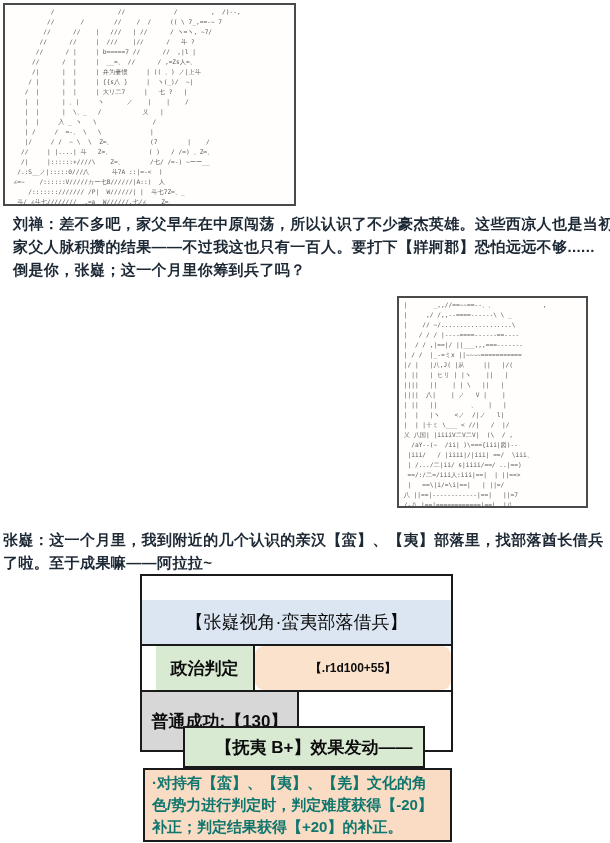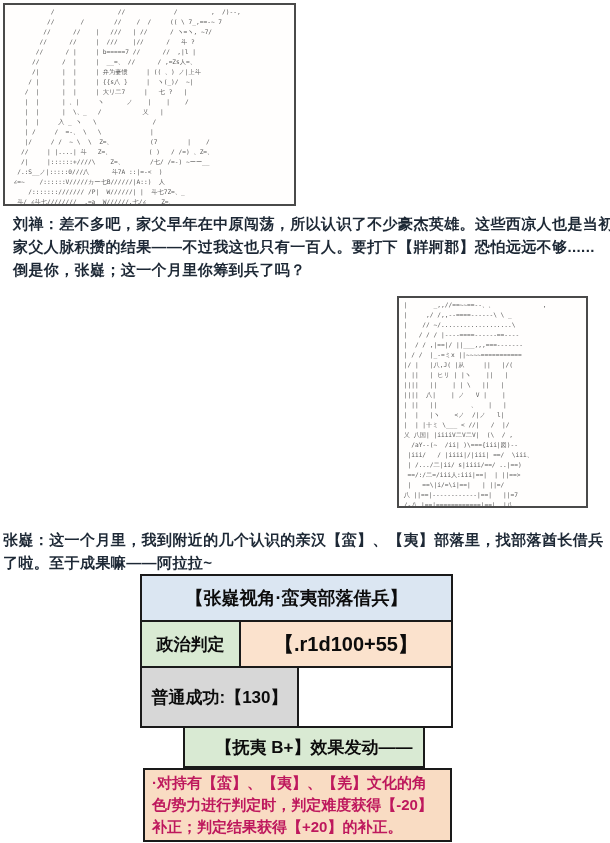--- a/index.html
+++ b/index.html
@@ -28,45 +28,45 @@
   .p2{left:3px;top:528px;width:606px;}
 
   .judge-table{
     position:absolute;left:140px;top:574px;width:309px;
     border:2px solid var(--c-border,#1a1a1a);background:#fff;
   }
   .t-head{
     height:44px;background:var(--c-header_blue,#dbe6f2);
     border-bottom:2px solid var(--c-border,#1a1a1a);
     display:flex;align-items:center;justify-content:center;
-    font-weight:bold;font-size:18px;color:#0c0c0c;
+    font-weight:normal;font-size:18px;color:#0c0c0c;margin-top:24px;
   }
   .t-row{display:flex;}
-  .r2{height:44px;border-bottom:2px solid var(--c-border,#1a1a1a);}
+  .r2{height:44px;border-bottom:2px solid var(--c-border,#1a1a1a);padding-left:14px;}
   .r3{height:58px;}
   .cell{
     display:flex;align-items:center;justify-content:center;
     font-weight:bold;font-size:17px;color:#0c0c0c;box-sizing:border-box;
   }
   .c-check{width:99px;background:var(--c-green,#d9ead3);border-right:2px solid var(--c-border,#1a1a1a);}
-  .c-roll{flex:1;background:var(--c-peach,#fbe2cd);font-size:20px;}
+  .c-roll{flex:1;background:var(--c-peach,#fbe2cd);font-size:12px;border-radius:9px;}
   .c-normal{width:157px;background:var(--c-gray,#d7d7d7);border-right:2px solid var(--c-border,#1a1a1a);}
   .c-hard{flex:1;background:var(--c-gray,#d7d7d7);}
 
   .effect-title{
     position:absolute;left:183px;top:726px;width:218px;height:38px;
     background:var(--c-green,#d9ead3);border:2px solid var(--c-border,#1a1a1a);
     display:flex;align-items:center;justify-content:center;
     font-weight:bold;font-size:17px;color:#0c0c0c;padding-left:20px;
   }
   .effect-desc{
     position:absolute;left:143px;top:768px;width:291px;
     background:var(--c-peach_deep,#f9dcc3);border:2px solid var(--c-border,#1a1a1a);
     padding:2px 7px;white-space:pre-wrap;
-    font-weight:bold;font-size:15px;line-height:22px;color:#be185d;
+    font-weight:bold;font-size:15px;line-height:22px;color:#0f766e;
   }
 </style>
 </head>
 <body>
 
 <div>
 
   <div class="aa-frame aa1">
     <pre class="aa">            /                 //             /         ,  /)--,
            //       /        //    /  /     (( \ 7_,==-~ 7

